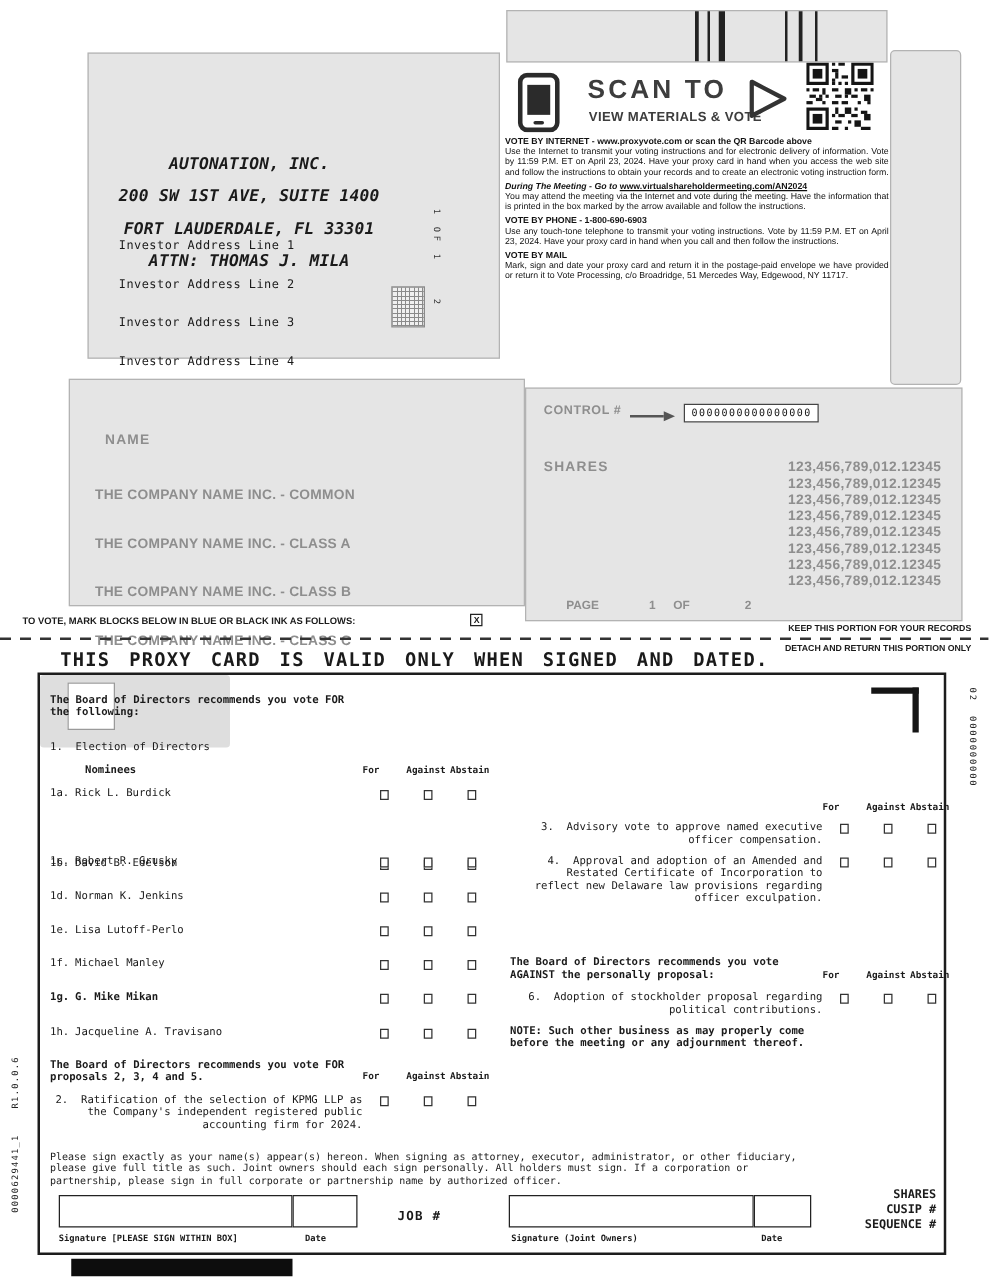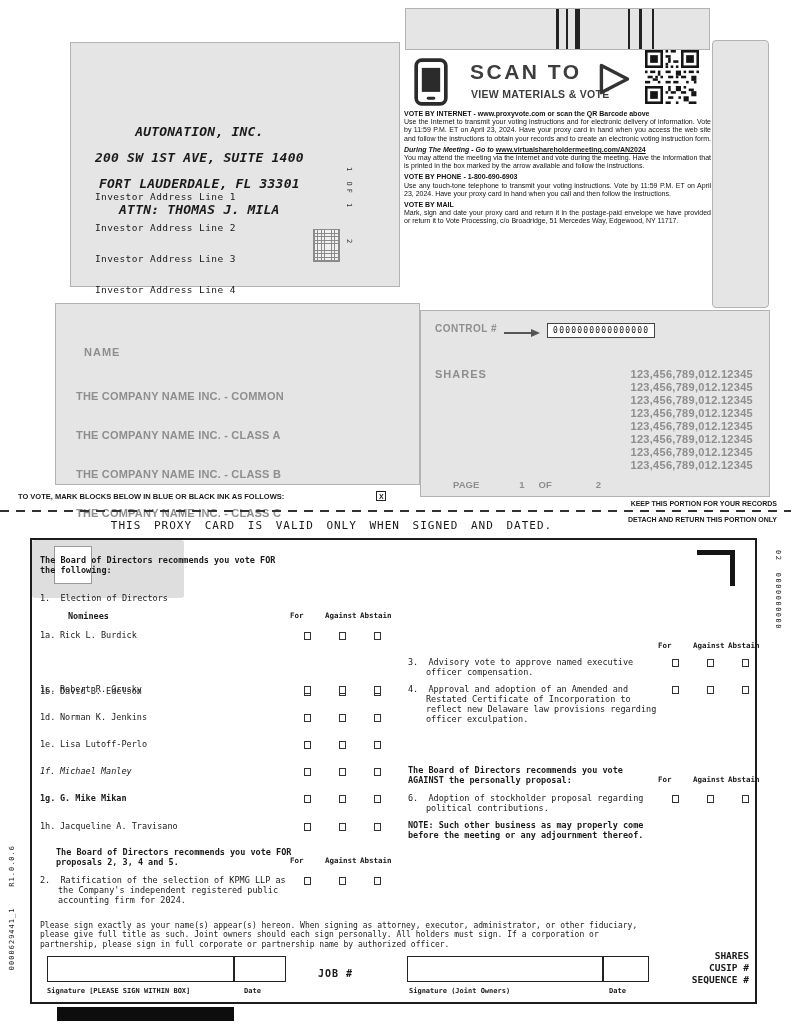--- a/index.html
+++ b/index.html
@@ -48,34 +48,34 @@
   .sharesrows{right:16px;top:57px;font-size:11px;line-height:13px;text-align:right;letter-spacing:.3px;}
   .pagerow{left:32px;top:168px;font-size:9.5px;display:flex;}
   .pagerow .pg{margin-right:0;}
   .pagerow .gap40{margin-left:40px;} .pagerow .gap14{margin-left:14px;} .pagerow .gap44{margin-left:44px;}
 
   
   .markrow{left:18px;top:491px;display:flex;align-items:center;font-family:"Liberation Sans",sans-serif;font-weight:bold;font-size:7.5px;}
   .xbox{width:10px;height:10px;border:1px solid #222;display:flex;align-items:center;justify-content:center;font-size:7px;font-weight:bold;margin-left:92px;background:#fff;}
   .keep{right:14px;top:500px;font-family:"Liberation Sans",sans-serif;font-weight:bold;font-size:7px;}
   .perf{left:0;top:510px;width:791px;height:2px;background:repeating-linear-gradient(90deg,#333 0 9px,transparent 9px 16px);}
-  .validrow{left:0;top:519px;width:663px;text-align:center;font-weight:normal;font-size:11px;letter-spacing:1px;word-spacing:5px;}
+  .validrow{left:0;top:519px;width:663px;text-align:center;font-weight:bold;font-size:15px;letter-spacing:1px;word-spacing:5px;}
   .detach{right:14px;top:516px;font-family:"Liberation Sans",sans-serif;font-weight:bold;font-size:7px;}
 
   
   .ballot{left:30px;top:538px;width:727px;height:466px;border:2px solid #1c1c1c;background:#fff;font-size:8.5px;line-height:9.9px;}
   .b{position:absolute;}
   .bb{font-weight:bold;}
   .hang{padding-left:18px;text-indent:-18px;}
   .vhead{display:flex;}
   .vh{width:35px;text-align:left;font-weight:bold;font-size:7.5px;}
   .vrow{display:flex;align-items:flex-start;}
   .vname{width:250px;display:flex;}
   .nid{width:20px;flex:none;}
-  .vtext{width:250px;flex:none;}
+  .vtext{width:250px;flex:none;text-align:right;}
   .vcell{width:35px;display:flex;justify-content:center;flex:none;padding-top:1px;}
   .cb{width:7px;height:8px;border:1px solid #333;background:#fff;display:block;}
   .topright{right:3px;top:5px;width:152px;height:58px;background:#dedede;border-radius:3px;}
   .tr-square{position:absolute;left:22px;top:6px;width:38px;height:38px;background:#fff;border:1px solid #9a9a9a;}
   .tr-corner{position:absolute;right:20px;top:10px;width:38px;height:36px;border-top:5px solid #151515;border-right:5px solid #151515;}
   .siginstr{left:8px;top:381px;width:612px;font-size:8px;line-height:9.4px;}
   .sigbox{border:1.4px solid #222;background:#fff;height:26px;}
   .sb1{left:15px;top:416px;width:187px;}
   .db1{left:202px;top:416px;width:52px;}
   .sb2{left:375px;top:416px;width:196px;}
@@ -357,21 +357,21 @@
       <div class="vcell">
           <span class="cb"></span>
         </div>
       <div class="vcell">
           <span class="cb"></span>
         </div>
       <div class="vcell">
           <span class="cb"></span>
         </div>
     </div>
-    <div class="b vrow" style="left:8px;top:227px;font-style:italic;">
+    <div class="b vrow" style="left:8px;top:227px;">
       <div class="vname">
           <span class="nid">1f.</span>
           <span>Michael Manley</span>
         </div>
       <div class="vcell">
           <span class="cb"></span>
         </div>
       <div class="vcell">
           <span class="cb"></span>
         </div>
@@ -403,21 +403,21 @@
           <span class="cb"></span>
         </div>
       <div class="vcell">
           <span class="cb"></span>
         </div>
       <div class="vcell">
           <span class="cb"></span>
         </div>
     </div>
 
-    <div class="b bb pre" style="left:8px;top:308px;width:250px;margin-left:16px;">The Board of Directors recommends you vote FOR proposals 2, 3, 4 and 5.</div>
+    <div class="b bb pre" style="left:8px;top:308px;width:250px;">The Board of Directors recommends you vote FOR proposals 2, 3, 4 and 5.</div>
     <div class="b vhead" style="left:258px;top:316px;">
       <span class="vh">For</span>
       <span class="vh">Against</span>
       <span class="vh">Abstain</span>
     </div>
     <div class="b vrow" style="left:8px;top:336px;">
       <div class="vtext pre hang">2.  Ratification of the selection of KPMG LLP as the Company's independent registered public accounting firm for 2024.</div>
       <div class="vcell">
           <span class="cb"></span>
         </div>

